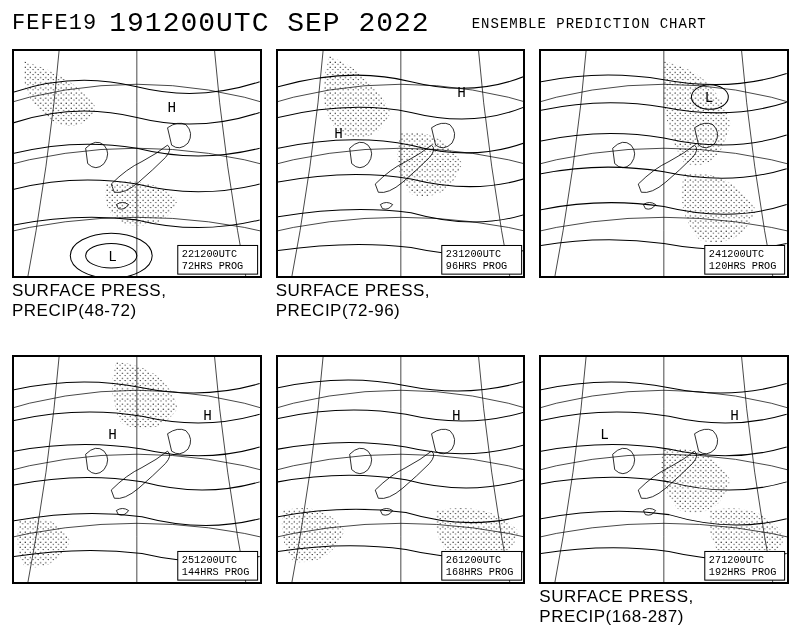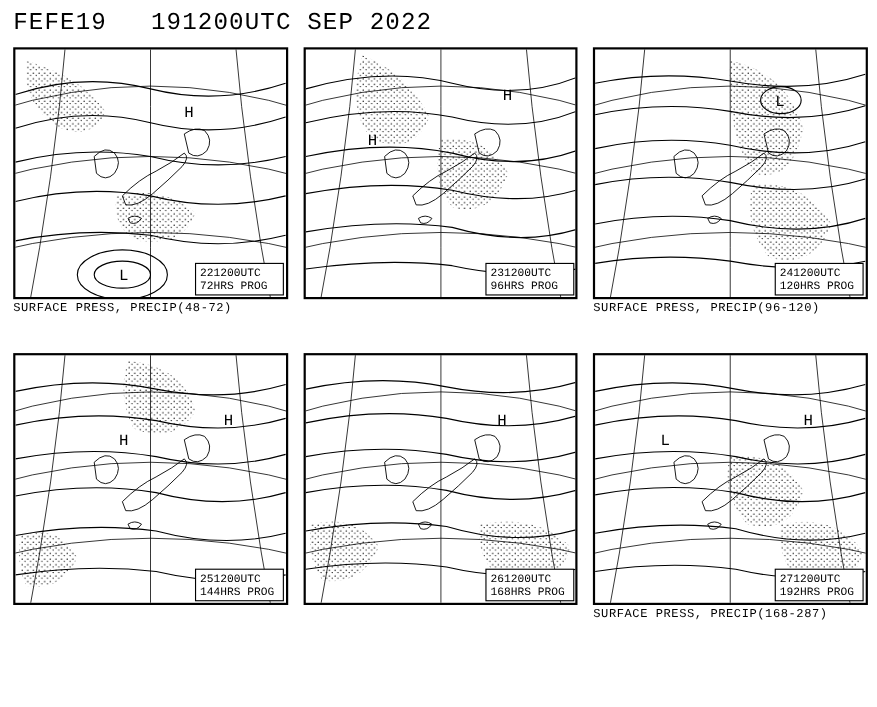--- a/index.html
+++ b/index.html
@@ -6,30 +6,30 @@
     margin: 0;
     padding: 8px 12px 12px 12px;
     background: #fff;
     font-family: "Courier New", monospace;
     width: 797px;
     box-sizing: border-box;
   }
   .header {
     display: flex;
     align-items: center;
-    gap: 40px;
+    gap: 12px;
     margin-bottom: 10px;
     font-family: "Courier New", monospace;
   }
   .header .code {
     font-size: 22px;
     letter-spacing: 1px;
   }
   .header .time {
-    font-size: 22px;
+    font-size: 28px;
     letter-spacing: 1px;
   }
   .header .title {
     font-size: 14px;
     letter-spacing: 1px;
     margin-left: 30px;
   }
   .grid {
     display: grid;
     grid-template-columns: repeat(3, 1fr);
@@ -41,36 +41,37 @@
     display: flex;
     flex-direction: column;
   }
   .panel svg {
     border: 2px solid #000;
     display: block;
     width: 100%;
     height: auto;
   }
   .caption {
-    font-size: 11px;
+    font-size: 17px;
     letter-spacing: 0.5px;
     margin-top: 3px;
-    font-family: Liberation Mono, monospace;
+    font-family: Liberation Sans, sans-serif;
   }
   .validbox {
     font-size: 10px;
     font-family: "Courier New", monospace;
   }
 </style>
 </head>
 <body>
 
 <div class="header">
   <span class="code">FEFE19</span>
   <span class="time">191200UTC SEP 2022</span>
+  <span class="title">ENSEMBLE PREDICTION CHART</span>
 </div>
 
 <div class="grid">
 
   <div class="panel">
     <svg viewBox="0 0 240 220">
       <defs>
         <pattern id="stipple" patternUnits="userSpaceOnUse" width="5" height="5">
           <circle cx="1" cy="1" r="0.6" fill="#000"></circle>
           <circle cx="3.5" cy="3" r="0.6" fill="#000"></circle>
@@ -131,20 +132,21 @@
         <path d="M0,162 Q70,150 130,158 Q190,175 240,160"></path>
         <path d="M0,195 Q70,185 130,192 Q190,205 240,195"></path>
       </g>
       <use href="#coast"></use>
       <text x="55" y="85" font-size="14" font-family="Courier New">H</text>
       <text x="175" y="45" font-size="14" font-family="Courier New">H</text>
       <rect x="160" y="190" width="78" height="28" fill="#fff" stroke="#000" stroke-width="1"></rect>
       <text class="validbox" x="164" y="201">231200UTC</text>
       <text class="validbox" x="164" y="213">96HRS PROG</text>
     </svg>
+    <div class="caption">SURFACE PRESS, PRECIP(72-96)</div>
   </div>
 
   <div class="panel">
     <svg viewBox="0 0 240 220">
       <path d="M120,10 Q170,20 185,70 Q175,120 140,110 Q115,70 120,10 Z" fill="url(#stipple)" stroke="none"></path>
       <path d="M140,120 Q185,115 210,155 Q195,195 155,185 Q130,155 140,120 Z" fill="url(#stipple)" stroke="none"></path>
       <use href="#grid"></use>
       <g fill="none" stroke="#000" stroke-width="1">
         <path d="M0,30 Q60,18 120,28 Q185,40 240,22"></path>
         <path d="M0,58 Q60,45 120,55 Q185,68 240,50"></path>
@@ -153,21 +155,20 @@
         <path d="M0,155 Q60,143 120,152 Q185,168 240,150"></path>
         <path d="M0,190 Q60,180 120,188 Q185,200 240,188"></path>
         <ellipse cx="165" cy="45" rx="18" ry="12"></ellipse>
       </g>
       <use href="#coast"></use>
       <text x="160" y="50" font-size="14" font-family="Courier New">L</text>
       <rect x="160" y="190" width="78" height="28" fill="#fff" stroke="#000" stroke-width="1"></rect>
       <text class="validbox" x="164" y="201">241200UTC</text>
       <text class="validbox" x="164" y="213">120HRS PROG</text>
     </svg>
-    <div class="caption">SURFACE PRESS, PRECIP(96-120)</div>
   </div>
 
   <div class="panel">
     <svg viewBox="0 0 240 220">
       <path d="M100,5 Q150,10 160,50 Q140,80 105,65 Q90,35 100,5 Z" fill="url(#stipple)" stroke="none"></path>
       <path d="M5,160 Q40,150 55,180 Q40,210 10,205 Q0,185 5,160 Z" fill="url(#stipple)" stroke="none"></path>
       <use href="#grid"></use>
       <g fill="none" stroke="#000" stroke-width="1">
         <path d="M0,32 Q65,18 125,30 Q185,42 240,26"></path>
         <path d="M0,62 Q65,48 125,58 Q185,72 240,56"></path>

